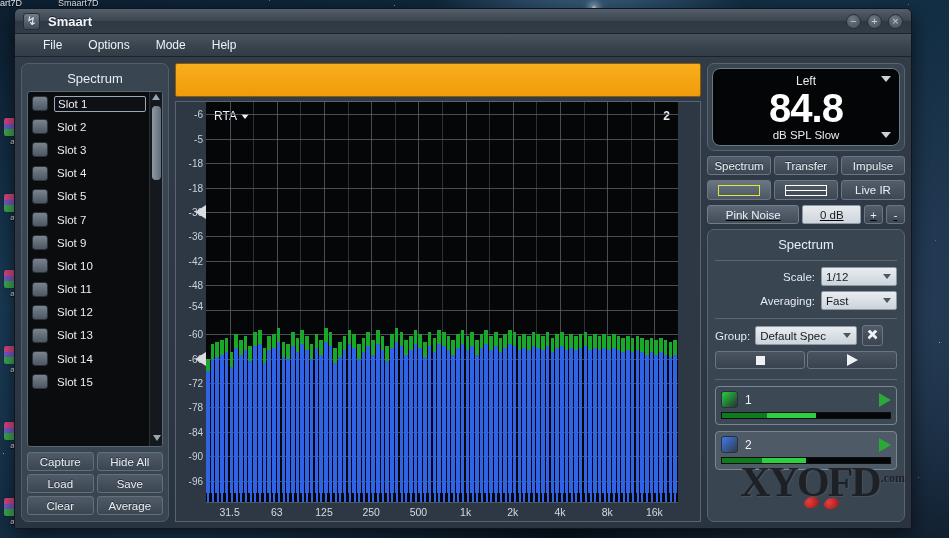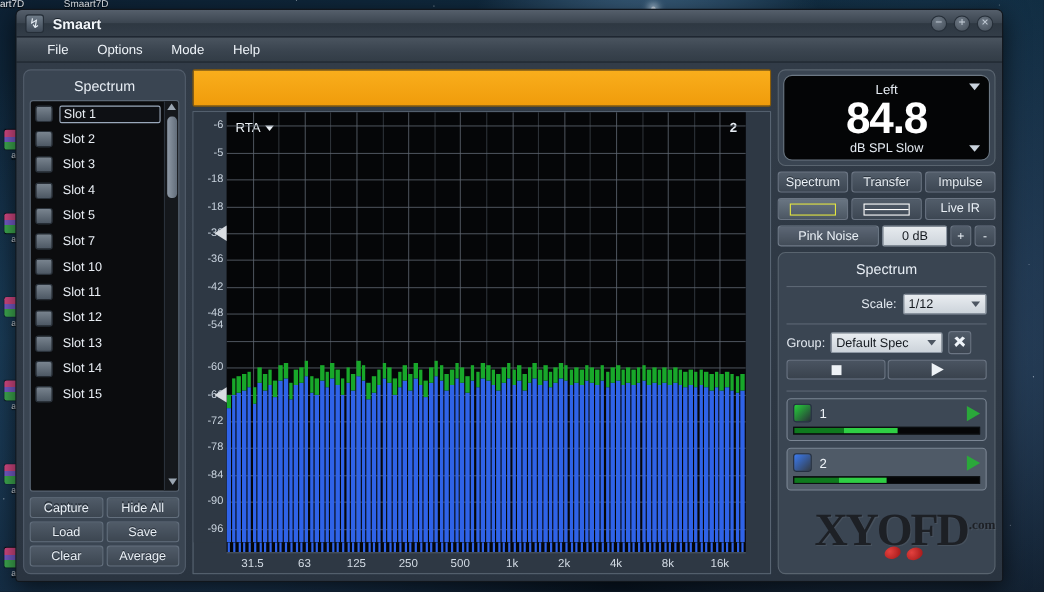--- a/index.html
+++ b/index.html
@@ -233,21 +233,21 @@
     display: flex; align-items: center; justify-content: center;
     color: #eaf0f6; font-size: 11.5px;
   }
   .vtab.active { background: linear-gradient(#6a7683, #4c5763); }
   .paneicon { width: 42px; height: 11px; border: 1px solid #fff; }
   .paneicon.single { border-color: #e4e640; }
   .paneicon.split { border-color: #fff; position: relative; }
   .paneicon.split::after {
     content: ""; position: absolute; left: 0; right: 0; top: 4px; height: 1px; background: #fff;
   }
-  #noiseRow { align-items: flex-start; }
+  #noiseRow { align-items: flex-start; text-decoration: underline; }
   #pinkNoise {
     flex: 1.6; height: 19px; border-radius: 3px; font-size: 11.5px; color: #eaf0f6;
     background: linear-gradient(#5d6775,#424c58); border: 1px solid #717c8a;
     display: flex; align-items: center; justify-content: center;
   }
   #gainVal {
     flex: 1; height: 19px; border-radius: 2px; font-size: 11.5px; color: #171c22;
     background: linear-gradient(#e7ebef,#cdd4db); border: 1px solid #8e98a4;
     display: flex; align-items: center; justify-content: center;
   }
@@ -514,20 +514,24 @@
             <div class="slotrow">
               <div class="slotsw"></div>
               <div class="slotlbl">Slot 5</div>
             </div>
             <div class="slotrow">
               <div class="slotsw"></div>
               <div class="slotlbl">Slot 7</div>
             </div>
             <div class="slotrow">
               <div class="slotsw"></div>
+              <div class="slotlbl">Slot 9</div>
+            </div>
+            <div class="slotrow">
+              <div class="slotsw"></div>
               <div class="slotlbl">Slot 10</div>
             </div>
             <div class="slotrow">
               <div class="slotsw"></div>
               <div class="slotlbl">Slot 11</div>
             </div>
             <div class="slotrow">
               <div class="slotsw"></div>
               <div class="slotlbl">Slot 12</div>
             </div>
@@ -565,21 +569,21 @@
       <div id="chart">
         <div id="yaxis">
             <div class="ytick" style="top: 12.2188px;">-6</div>
             <div class="ytick" style="top: 36.6562px;">-5</div>
             <div class="ytick" style="top: 61.0938px;">-18</div>
             <div class="ytick" style="top: 85.5312px;">-18</div>
             <div class="ytick" style="top: 109.969px;">-30</div>
             <div class="ytick" style="top: 134.406px;">-36</div>
             <div class="ytick" style="top: 158.844px;">-42</div>
             <div class="ytick" style="top: 183.281px;">-48</div>
-            <div class="ytick" style="top: 194px;">-54</div>
+            <div class="ytick" style="top: 204px;">-54</div>
             <div class="ytick" style="top: 232.156px;">-60</div>
             <div class="ytick" style="top: 256.594px;">-66</div>
             <div class="ytick" style="top: 281.031px;">-72</div>
             <div class="ytick" style="top: 305.469px;">-78</div>
             <div class="ytick" style="top: 329.906px;">-84</div>
             <div class="ytick" style="top: 354.344px;">-90</div>
             <div class="ytick" style="top: 378.781px;">-96</div>
           </div>
         <div id="chartRightPad"></div>
         <div id="plot">
@@ -984,20 +988,27 @@
         <div class="hr"></div>
 
         <div class="fieldrow">
           <span class="fieldlbl">Scale:</span>
           <div class="select">
             <span>1/12</span>
             <span class="caret"></span>
           </div>
         </div>
 
+        <div class="fieldrow">
+          <span class="fieldlbl">Averaging:</span>
+          <div class="select">
+            <span>Fast</span>
+            <span class="caret"></span>
+          </div>
+        </div>
 
         <div class="hr"></div>
 
         <div id="groupRow">
           <span class="fieldlbl">Group:</span>
           <div class="select" id="groupSel">
             <span>Default Spec</span>
             <span class="caret"></span>
           </div>
           <div id="toolsBtn">

